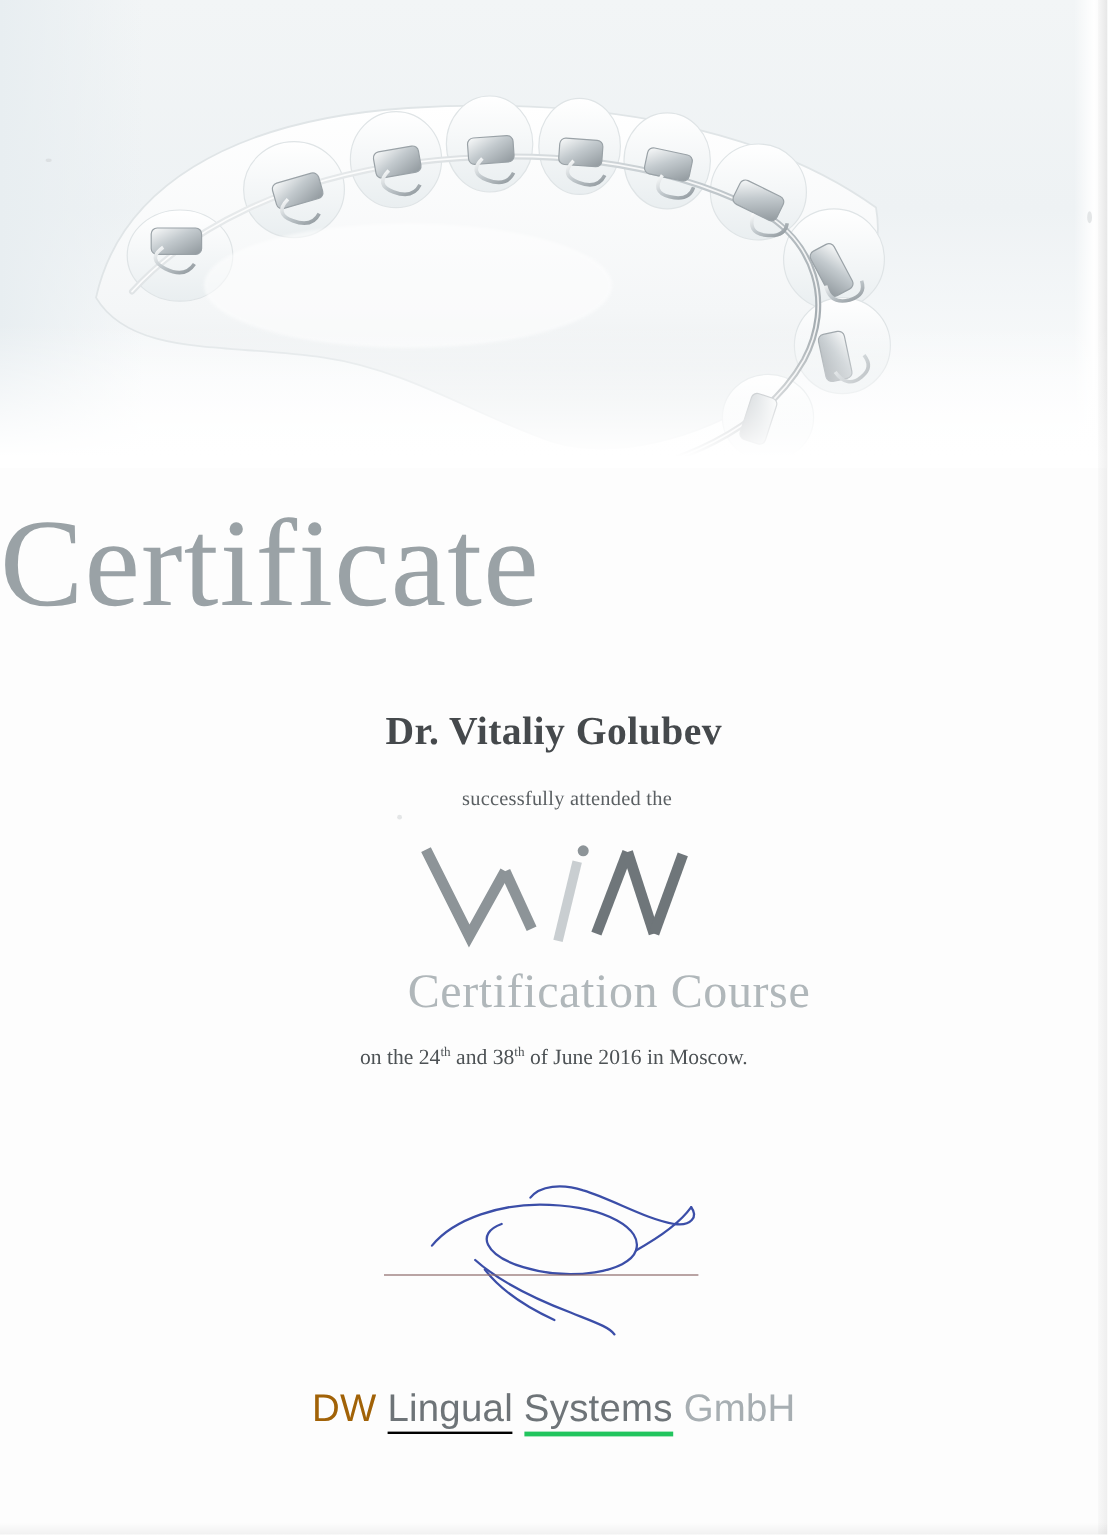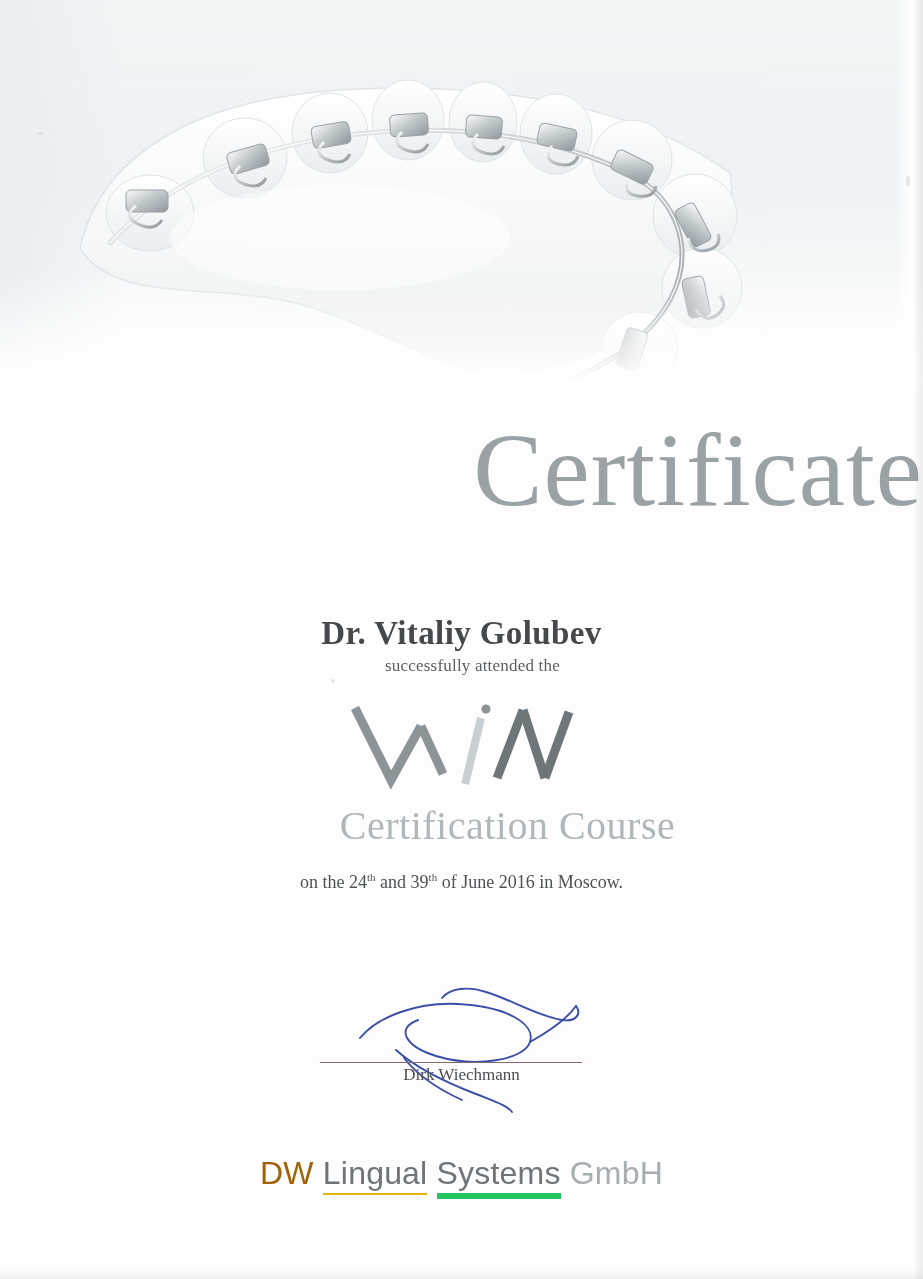--- a/index.html
+++ b/index.html
@@ -55,41 +55,40 @@
     left: 40px;
     top: 38px;
   }
 
   
   .title {
     position: absolute;
     top: 415px;
     left: 0;
     width: 923px;
-    text-align: right;
+    text-align: left;
     font-family: "Liberation Serif", serif;
     font-size: 104px;
     line-height: 1.05;
     font-weight: 400;
     color: #9aa2a6;
     letter-spacing: 1px;
   }
 
   .recipient {
     position: absolute;
     top: 592px;
     left: 0;
     width: 923px;
     text-align: center;
     font-family: "Liberation Serif", serif;
     font-size: 33px;
     font-weight: 700;
     color: #45494c;
     letter-spacing: 0.4px;
-    margin-top: 23px;
   }
 
   .attended {
     position: absolute;
     top: 656px;
     left: 11px;
     width: 923px;
     text-align: center;
     font-family: "Liberation Serif", serif;
     font-size: 17px;
@@ -176,26 +175,26 @@
     text-align: center;
     font-family: "Liberation Sans", sans-serif;
     font-size: 32px;
     color: #9aa1a5;
     letter-spacing: 0.2px;
     white-space: nowrap;
   }
   .brand .dw { color: #a16207; }
   .brand .lingual {
     color: #6e7478;
-    border-bottom: 2px solid #eab308;
+    border-bottom: 2px solid #000000;
     padding-bottom: 2px;
   }
   .brand .systems {
     color: #6e7478;
-    border-bottom: 6px solid #22c55e;
+    border-bottom: 4px solid #22c55e;
     padding-bottom: 2px;
   }
   .brand .gmbh { color: #a7aeb2; }
 
   
   .speck {
     position: absolute;
     background: #cfd3d5;
     border-radius: 50%;
     opacity: .55;
@@ -320,38 +319,37 @@
       <text x="0" y="95" font-size="0" fill="none">WiN</text>
     </svg>
   </div>
 
   <div class="course-line">Certification Course</div>
 
   <div class="date-line">
     <span>on the</span>
     <span>24</span><sup>th</sup>
     <span>and</span>
-    <span>39</span><sup>th</sup>
+    <span>38</span><sup>th</sup>
     <span>of June 2016 in</span>
     <span>Moscow.</span>
   </div>
 
   <div class="sig-wrap">
     <svg class="sig-svg" width="320" height="140" viewBox="0 0 320 140">
       <g fill="none" stroke="#3b4ea8" stroke-width="1.9" stroke-linecap="round">
         <path d="M142 18 C 150 8, 168 6, 186 12 C 212 20, 238 36, 262 40 C 276 42, 282 34, 276 26"></path>
         <path d="M60 58 C 78 36, 118 22, 158 24 C 206 26, 236 44, 230 62 C 224 80, 176 88, 136 76 C 104 66, 96 48, 118 40"></path>
         <path d="M230 62 C 248 52, 266 40, 276 26"></path>
         <path d="M96 70 C 116 88, 150 104, 176 114 C 196 122, 208 126, 212 132"></path>
         <path d="M104 78 C 118 96, 140 110, 162 120"></path>
       </g>
     </svg>
     <div class="sig-rule"></div>
   </div>
-  <div class="sig-name">Dirk Wiechmann</div>
 
   <div class="brand">
     <span class="dw">DW</span>
     <span class="lingual">Lingual</span>
     <span class="systems">Systems</span>
     <span class="gmbh">GmbH</span>
   </div>
 
   <div class="scan-edge-right"></div>
   <div class="scan-edge-bottom"></div>

